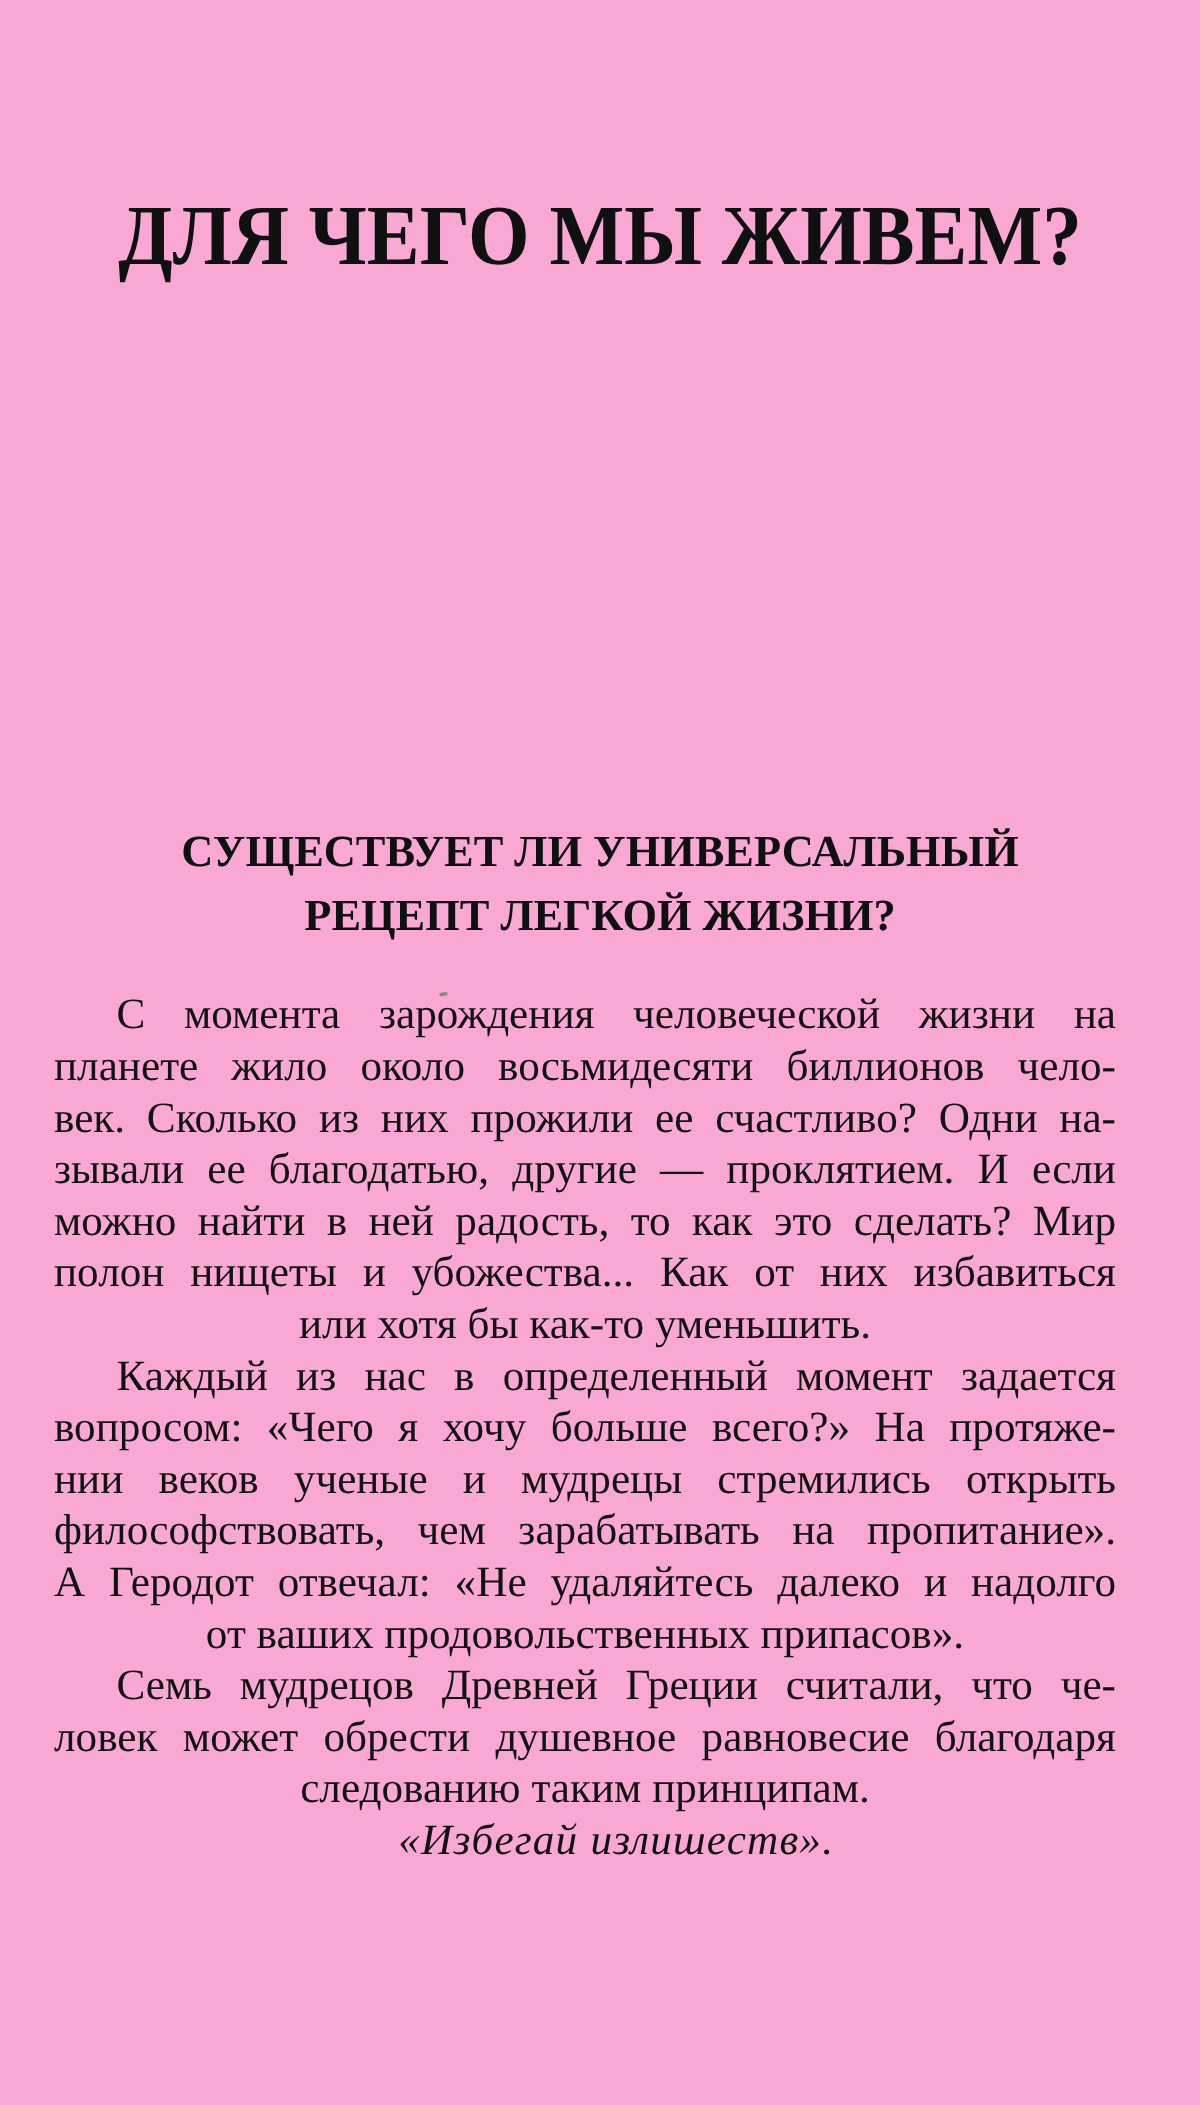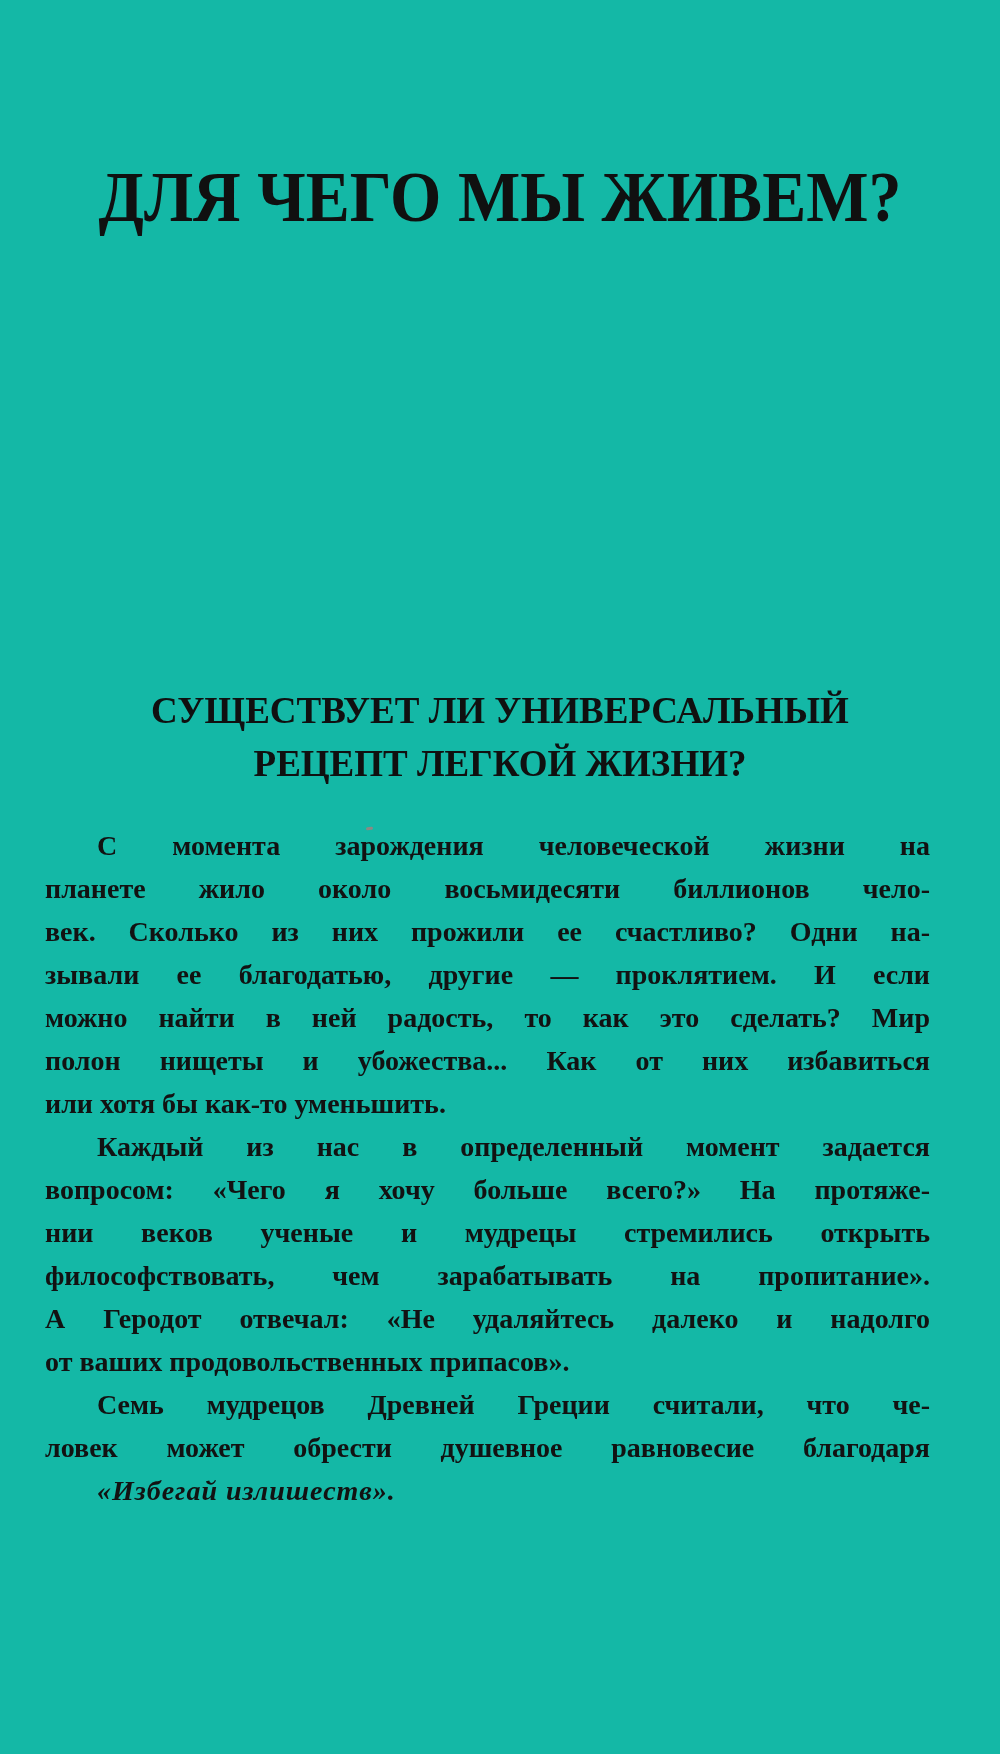--- a/index.html
+++ b/index.html
@@ -34,27 +34,27 @@
     text-align: center;
     font-size: 37px;
     font-weight: 700;
     line-height: 53px;
     color: #101010;
   }
   .body-text {
     margin-top: 34px;
     margin-left: 45px;
     width: 885px;
-    font-size: 28px;
-    font-weight: 700;
+    font-size: 36px;
+    font-weight: 400;
     line-height: 43px;
     color: #121212;
   }
   .text-line {
-    text-align: left;
+    text-align: center;
     white-space: normal;
   }
   .text-line.fill {
     text-align: justify;
     text-align-last: justify;
   }
   .text-line.indent {
     text-indent: 52px;
   }
   .text-line.italic {
@@ -68,21 +68,21 @@
     width: 7px;
     height: 3px;
     background: #8a8a84;
     border-radius: 2px;
     transform: rotate(-8deg);
   }
 </style>
 </head>
 <body>
 
-<div class="page" style="background: #14b8a6; color: rgb(18, 18, 18);">
+<div class="page" style="background: #f9a8d4; color: rgb(18, 18, 18);">
 
   <h1 class="chapter-title">ДЛЯ ЧЕГО МЫ ЖИВЕМ?</h1>
 
   <div class="section-heading">
     <div>СУЩЕСТВУЕТ ЛИ УНИВЕРСАЛЬНЫЙ</div>
     <div>РЕЦЕПТ ЛЕГКОЙ ЖИЗНИ?</div>
   </div>
 
   <div class="scan-artifact"></div>
 
@@ -95,16 +95,17 @@
     <div class="text-line fill">полон нищеты и убожества... Как от них избавиться</div>
     <div class="text-line">или хотя бы как-то уменьшить.</div>
     <div class="text-line indent fill">Каждый из нас в определенный момент задается</div>
     <div class="text-line fill">вопросом: «Чего я хочу больше всего?» На протяже-</div>
     <div class="text-line fill">нии веков ученые и мудрецы стремились открыть</div>
     <div class="text-line fill">философствовать, чем зарабатывать на пропитание».</div>
     <div class="text-line fill">А Геродот отвечал: «Не удаляйтесь далеко и надолго</div>
     <div class="text-line">от ваших продовольственных припасов».</div>
     <div class="text-line indent fill">Семь мудрецов Древней Греции считали, что че-</div>
     <div class="text-line fill">ловек может обрести душевное равновесие благодаря</div>
+    <div class="text-line">следованию таким принципам.</div>
     <div class="text-line indent italic">«Избегай излишеств».</div>
   </div>
 
 </div>
 
 </body></html>

